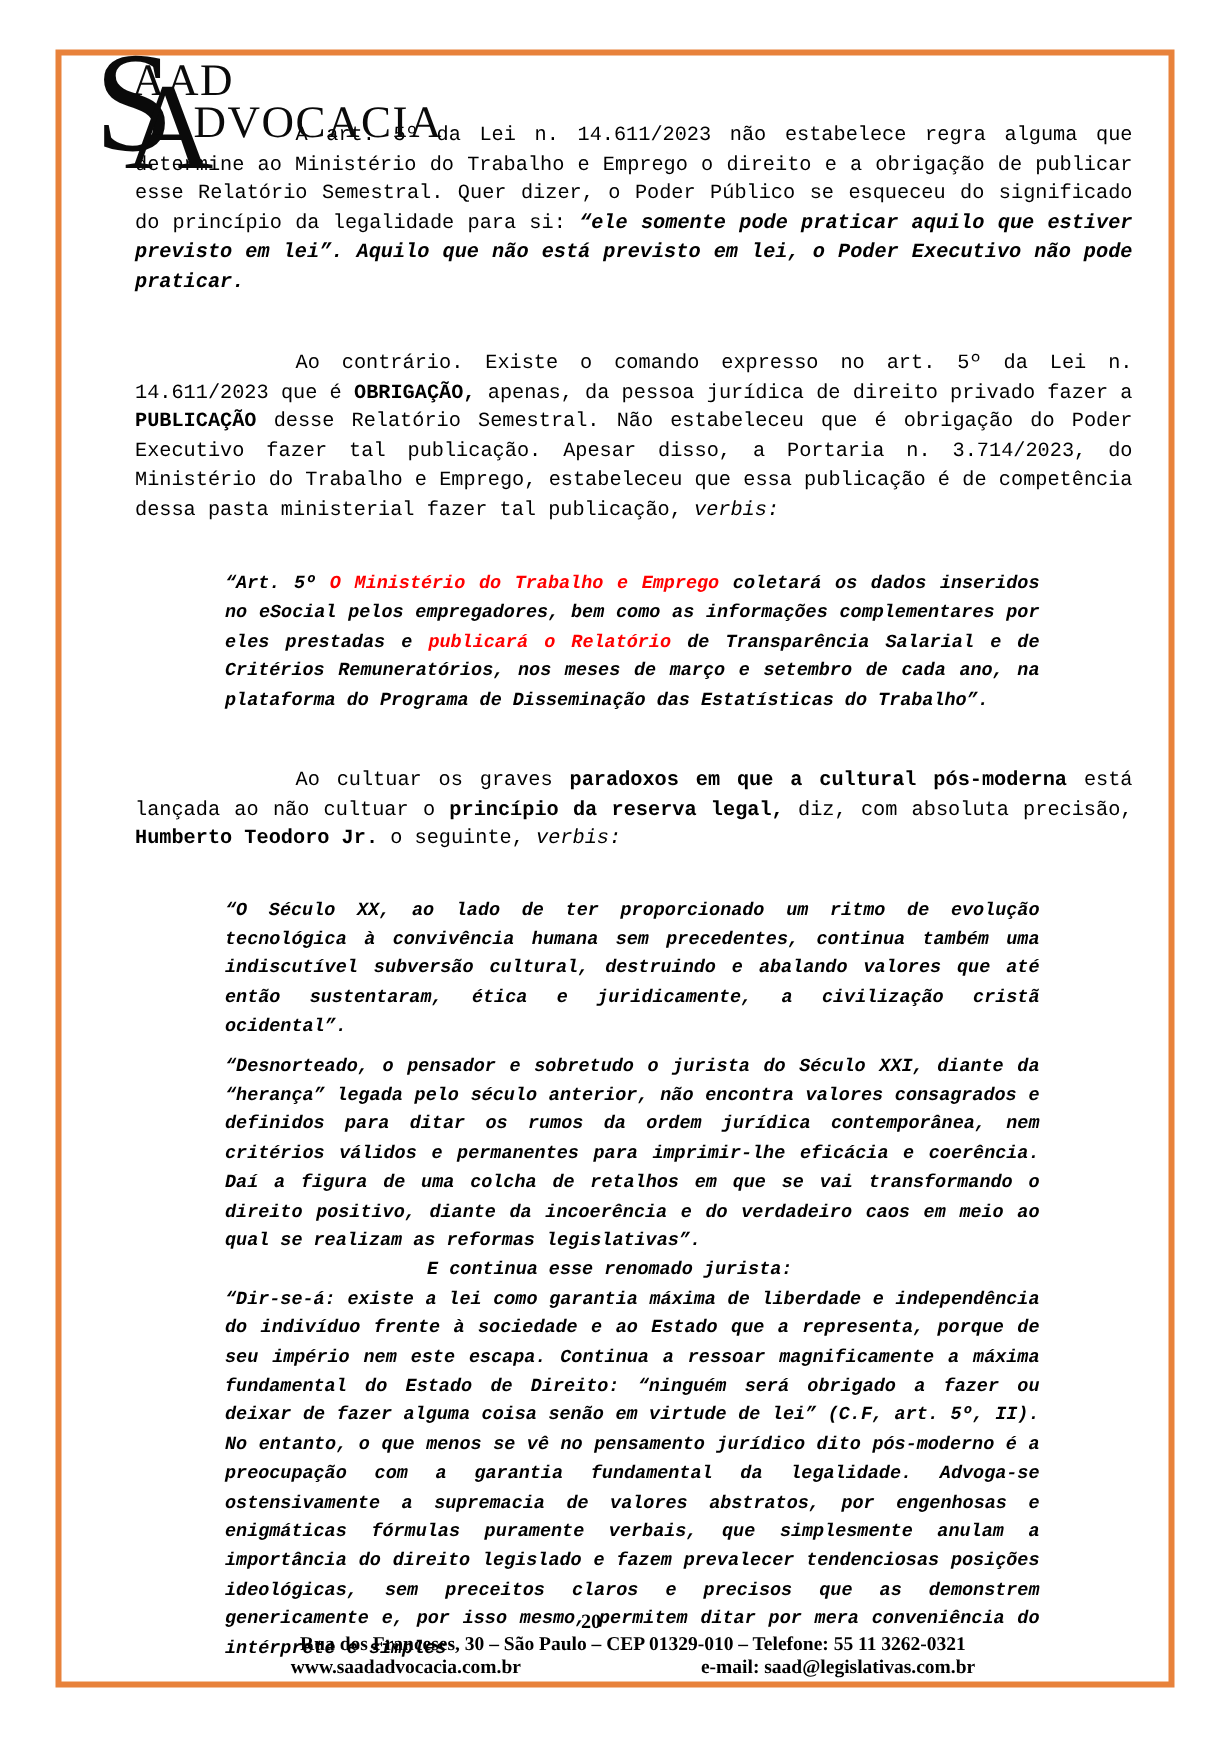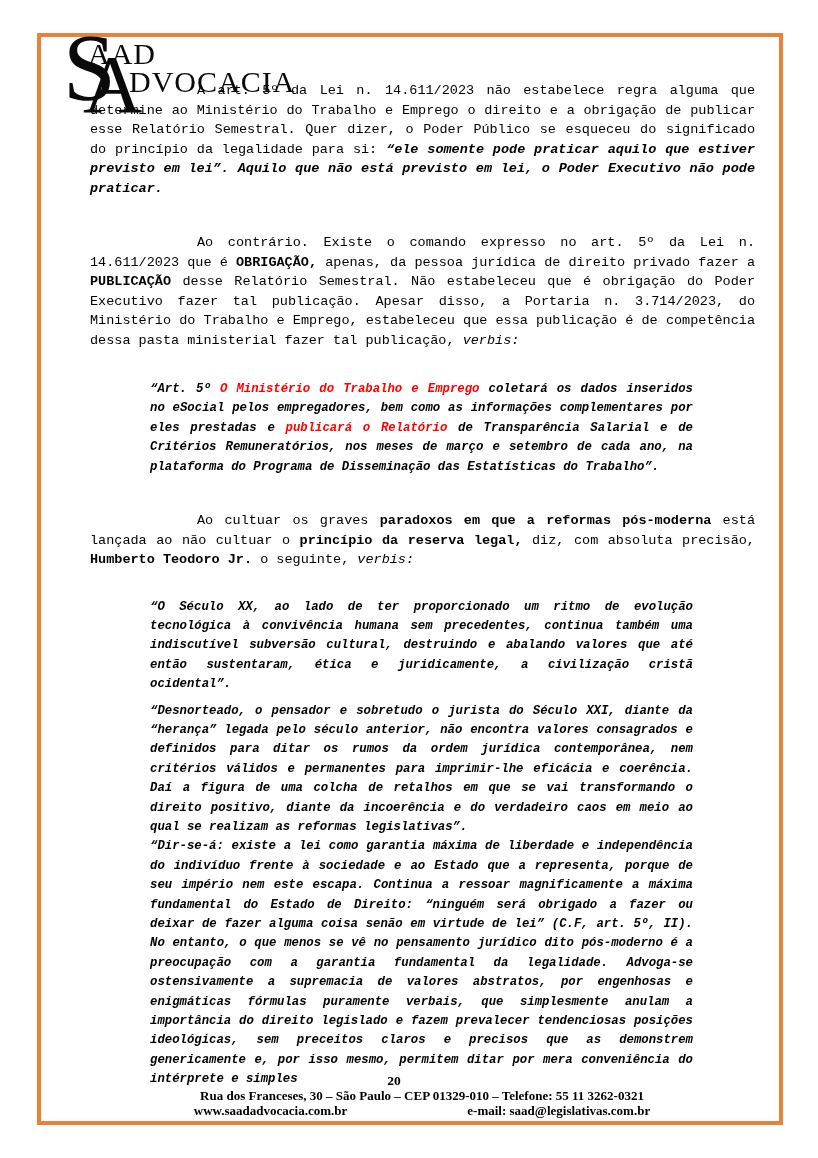--- a/index.html
+++ b/index.html
@@ -77,26 +77,27 @@
   </header>
 
   <main class="doc">
 
     <p class="para p1"><span>A art. 5º da Lei n. 14.611/2023 não estabelece regra alguma que determine ao Ministério do Trabalho e Emprego o direito e a obrigação de publicar esse Relatório Semestral. Quer dizer, o Poder Público se esqueceu do significado do princípio da legalidade para si: </span><span class="bi">“ele somente pode praticar aquilo que estiver previsto em lei”. Aquilo que não está previsto em lei, o Poder Executivo não pode praticar.</span></p>
 
     <p class="para p2"><span>Ao contrário. Existe o comando expresso no art. 5º da Lei n. 14.611/2023 que é </span><span class="b">OBRIGAÇÃO,</span><span> apenas, da pessoa jurídica de direito privado fazer a </span><span class="b">PUBLICAÇÃO</span><span> desse Relatório Semestral. Não estabeleceu que é obrigação do Poder Executivo fazer tal publicação. Apesar disso, a Portaria n. 3.714/2023, do Ministério do Trabalho e Emprego, estabeleceu que essa publicação é de competência dessa pasta ministerial fazer tal publicação, </span><span class="i">verbis:</span></p>
 
     <blockquote class="quote q1"><span>“Art. 5º </span><span class="red">O Ministério do Trabalho e Emprego</span><span> coletará os dados inseridos no eSocial pelos empregadores, bem como as informações complementares por eles prestadas e </span><span class="red">publicará o Relatório</span><span> de Transparência Salarial e de Critérios Remuneratórios, nos meses de março e setembro de cada ano, na plataforma do Programa de Disseminação das Estatísticas do Trabalho”.</span></blockquote>
 
-    <p class="para p3"><span>Ao cultuar os graves </span><span class="b">paradoxos em que a reformas pós-moderna</span><span> está lançada ao não cultuar o </span><span class="b">princípio da reserva legal,</span><span> diz, com absoluta precisão, </span><span class="b">Humberto Teodoro Jr.</span><span> o seguinte, </span><span class="i">verbis:</span></p>
+    <p class="para p3"><span>Ao cultuar os graves </span><span class="b">paradoxos em que a cultural pós-moderna</span><span> está lançada ao não cultuar o </span><span class="b">princípio da reserva legal,</span><span> diz, com absoluta precisão, </span><span class="b">Humberto Teodoro Jr.</span><span> o seguinte, </span><span class="i">verbis:</span></p>
 
     <blockquote class="quote q2"><span>“O Século XX, ao lado de ter proporcionado um ritmo de evolução tecnológica à convivência humana sem precedentes, continua também uma indiscutível subversão cultural, destruindo e abalando valores que até então sustentaram, ética e juridicamente, a civilização cristã ocidental”.</span></blockquote>
 
     <blockquote class="quote q3"><span>“Desnorteado, o pensador e sobretudo o jurista do Século XXI, diante da “herança” legada pelo século anterior, não encontra valores consagrados e definidos para ditar os rumos da ordem jurídica contemporânea, nem critérios válidos e permanentes para imprimir-lhe eficácia e coerência. Daí a figura de uma colcha de retalhos em que se vai transformando o direito positivo, diante da incoerência e do verdadeiro caos em meio ao qual se realizam as reformas legislativas”.</span></blockquote>
 
+    <p class="interlude">E continua esse renomado jurista:</p>
 
     <blockquote class="quote q4"><span>“Dir-se-á: existe a lei como garantia máxima de liberdade e independência do indivíduo frente à sociedade e ao Estado que a representa, porque de seu império nem este escapa. Continua a ressoar magnificamente a máxima fundamental do Estado de Direito: “ninguém será obrigado a fazer ou deixar de fazer alguma coisa senão em virtude de lei” (C.F, art. 5º, II). No entanto, o que menos se vê no pensamento jurídico dito pós-moderno é a preocupação com a garantia fundamental da legalidade. Advoga-se ostensivamente a supremacia de valores abstratos, por engenhosas e enigmáticas fórmulas puramente verbais, que simplesmente anulam a importância do direito legislado e fazem prevalecer tendenciosas posições ideológicas, sem preceitos claros e precisos que as demonstrem genericamente e, por isso mesmo, permitem ditar por mera conveniência do intérprete e simples</span></blockquote>
 
   </main>
 
   <div class="pagenum">20</div>
 
   <footer class="pfoot">
     <div>Rua dos Franceses, 30 – São Paulo – CEP 01329-010 – Telefone: 55 11 3262-0321</div>
     <div class="frow">

